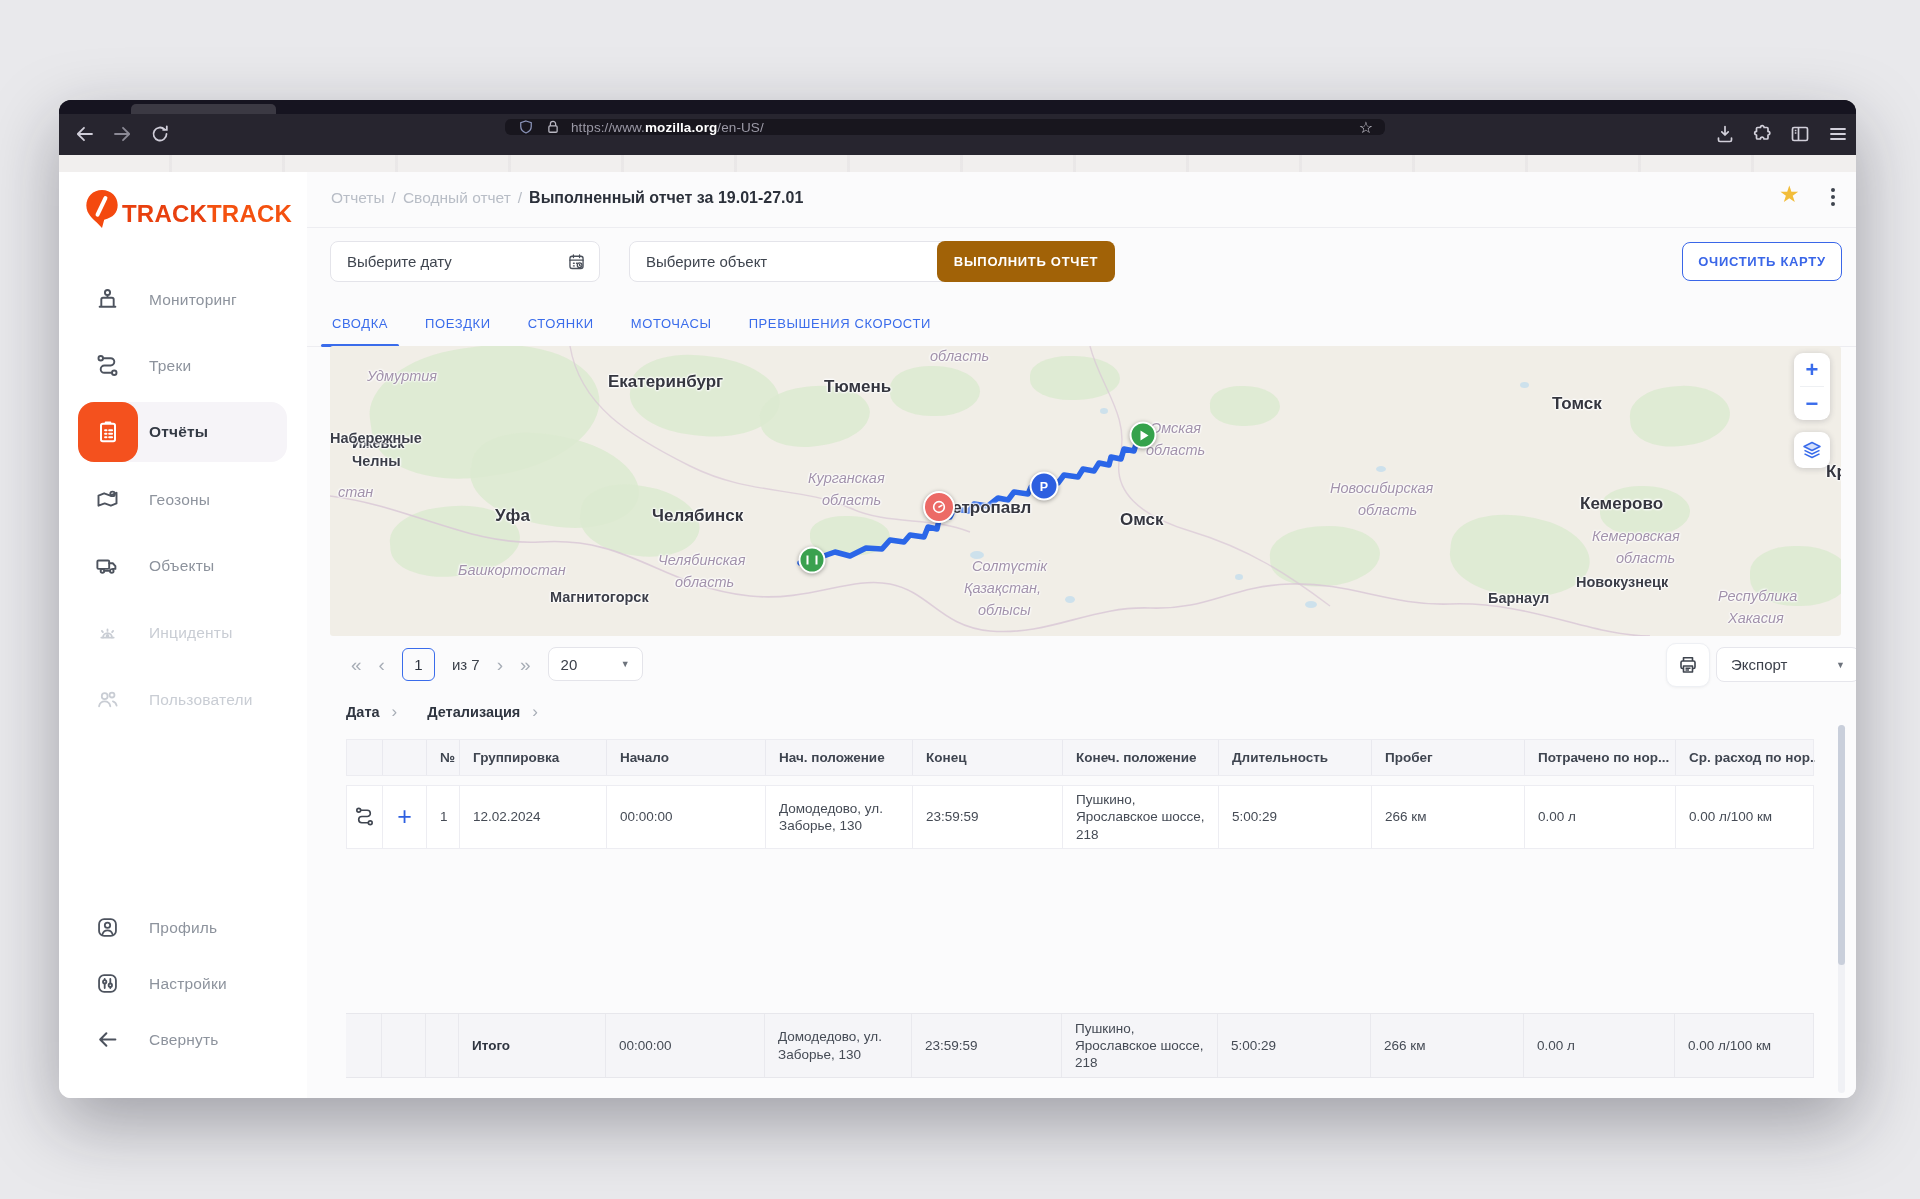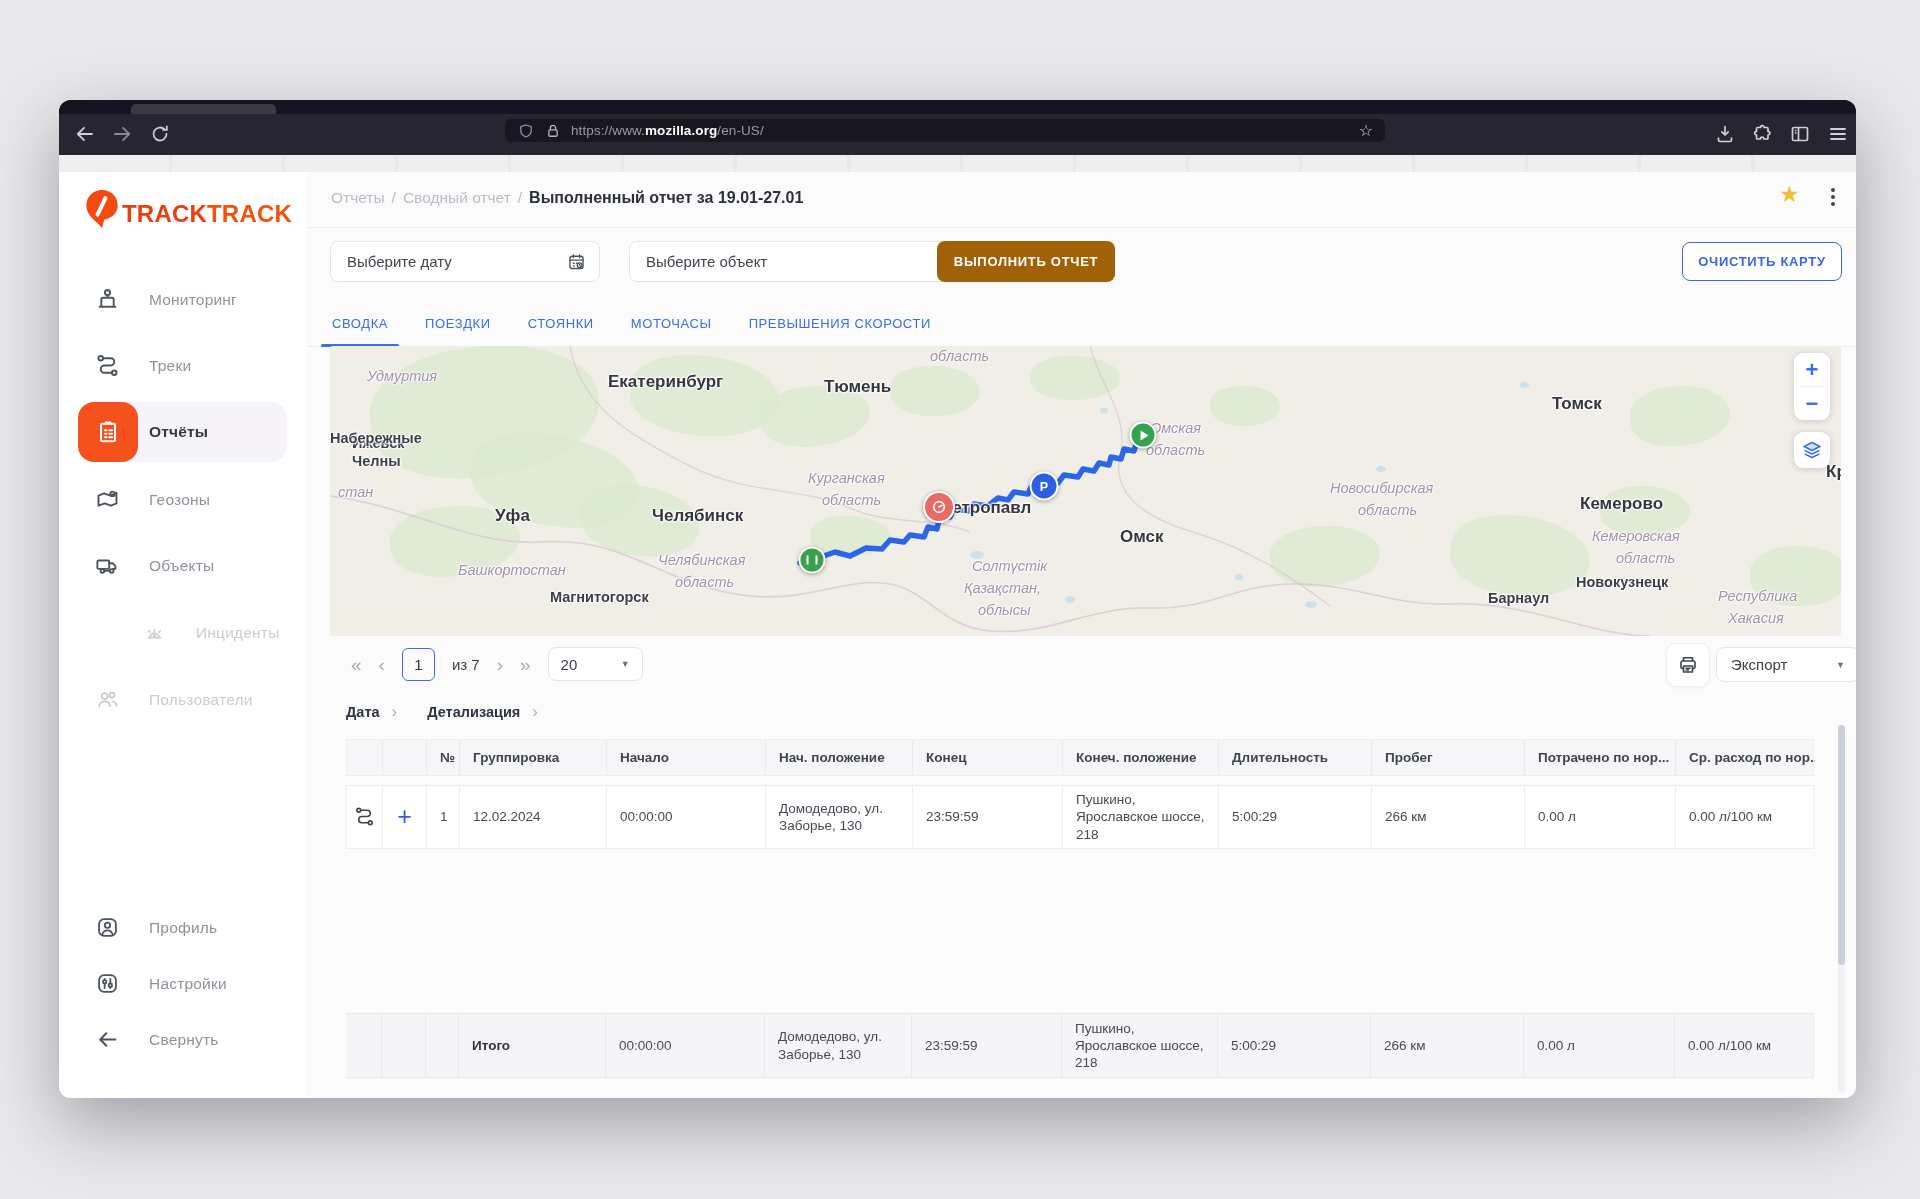--- a/index.html
+++ b/index.html
@@ -4,21 +4,21 @@
 <style>
   html,body{margin:0;padding:0}
   body{width:1920px;height:1199px;background:#e9e9ec;font-family:"Liberation Sans",sans-serif;overflow:hidden;position:relative}
   .window{position:absolute;left:59px;top:100px;width:1797px;height:998px;border-radius:12px;overflow:hidden;background:#fbfbfc;box-shadow:0 25px 70px rgba(20,20,35,.35)}
   
   .chrome{position:absolute;top:0;left:0;right:0;height:55px;background:#27252f}
   .tabstrip{position:absolute;top:0;left:0;right:0;height:14px;background:#161420}
   .btab{position:absolute;left:72px;top:4px;width:145px;height:10px;background:#3b3943;border-radius:5px 5px 0 0}
   .nav-ico{position:absolute;top:22px;width:24px;height:24px;cursor:pointer}
   .nav-ico svg{width:24px;height:24px}
-  .urlbar{position:absolute;left:446px;top:19px;width:880px;height:23px;background:#18161e;border-radius:6px;display:flex;align-items:center;gap:9px;padding:0 12px;box-sizing:border-box}
+  .urlbar{position:absolute;left:446px;top:19px;width:880px;height:16px;background:#18161e;border-radius:6px;display:flex;align-items:center;gap:9px;padding:0 12px;box-sizing:border-box}
   .urlbar svg{width:18px;height:18px;flex:0 0 auto}
   .urltext{font-size:13.5px;color:#9b99a6;letter-spacing:.1px;white-space:nowrap}
   .urltext b{color:#fff;font-weight:600}
   .url-star{margin-left:auto;color:#d3d1db;font-size:16px}
   
   .app-strip{position:absolute;top:55px;left:0;right:0;height:17px;background:#f1efee;background-image:repeating-linear-gradient(90deg,transparent 0 110px,rgba(120,110,130,.06) 110px 113px)}
   
   .sidebar{position:absolute;left:0;top:72px;bottom:0;width:248px;background:#fff;border-right:1px solid #f1f1f4}
   .logo{position:absolute;left:24px;top:16px;display:flex;align-items:center}
   .logo svg{width:38px;height:42px}
@@ -200,21 +200,21 @@
       <div class="nav-item" style="top: 366px;">
         <span class="nicon"><svg viewBox="0 0 24 24" fill="none" stroke="currentColor" stroke-width="1.7" stroke-linejoin="round" stroke-linecap="round">
             <rect x="3" y="7.5" width="10.5" height="7.5" rx="1"></rect>
             <path d="M13.5 10h3.2l2.3 2.5v2.5h-2.2"></path>
             <circle cx="7.5" cy="16.8" r="1.6"></circle>
             <circle cx="15.8" cy="16.8" r="1.6"></circle>
             <path d="M9.2 16.8h4.4"></path>
           </svg></span>
         <span class="nlabel">Объекты</span>
       </div>
-      <div class="nav-item disabled" style="top: 433px; margin-left: 47px;">
+      <div class="nav-item disabled" style="top: 433px;">
         <span class="nicon"><svg viewBox="0 0 24 24" fill="none" stroke="currentColor" stroke-width="1.6" stroke-linecap="round">
             <path d="M8 16.5a4 4 0 0 1 8 0"></path>
             <path d="M6.5 16.5h11"></path>
             <path d="M12 9.3v1.3M7 10.6l.9 1.1M17 10.6l-.9 1.1"></path>
             <circle cx="12" cy="15" r=".8"></circle>
           </svg></span>
         <span class="nlabel">Инциденты</span>
       </div>
       <div class="nav-item disabled" style="top: 500px;">
         <span class="nicon"><svg viewBox="0 0 24 24" fill="none" stroke="currentColor" stroke-width="1.6" stroke-linecap="round">
@@ -335,21 +335,21 @@
           <span class="ml-C" style="left: 322px; top: 160px;">Челябинск</span>
           <span class="ml-r" style="left: 328px; top: 206px;">Челябинская</span>
           <span class="ml-r" style="left: 345px; top: 228px;">область</span>
           <span class="ml-c" style="left: 220px; top: 243px;">Магнитогорск</span>
           <span class="ml-r" style="left: 478px; top: 124px;">Курганская</span>
           <span class="ml-r" style="left: 492px; top: 146px;">область</span>
           <span class="ml-C" style="left: 610px; top: 152px;">Петропавл</span>
           <span class="ml-r" style="left: 642px; top: 212px;">Солтүстік</span>
           <span class="ml-r" style="left: 634px; top: 234px;">Қазақстан,</span>
           <span class="ml-r" style="left: 648px; top: 256px;">облысы</span>
-          <span class="ml-C" style="left: 790px; top: 164px; margin-top: 17px;">Омск</span>
+          <span class="ml-C" style="left: 790px; top: 164px;">Омск</span>
           <span class="ml-r" style="left: 820px; top: 74px;">Омская</span>
           <span class="ml-r" style="left: 816px; top: 96px;">область</span>
           <span class="ml-r" style="left: 1000px; top: 134px;">Новосибирская</span>
           <span class="ml-r" style="left: 1028px; top: 156px;">область</span>
           <span class="ml-C" style="left: 1222px; top: 48px;">Томск</span>
           <span class="ml-C" style="left: 1250px; top: 148px;">Кемерово</span>
           <span class="ml-r" style="left: 1262px; top: 182px;">Кемеровская</span>
           <span class="ml-r" style="left: 1286px; top: 204px;">область</span>
           <span class="ml-c" style="left: 1246px; top: 228px;">Новокузнецк</span>
           <span class="ml-c" style="left: 1158px; top: 244px;">Барнаул</span>

